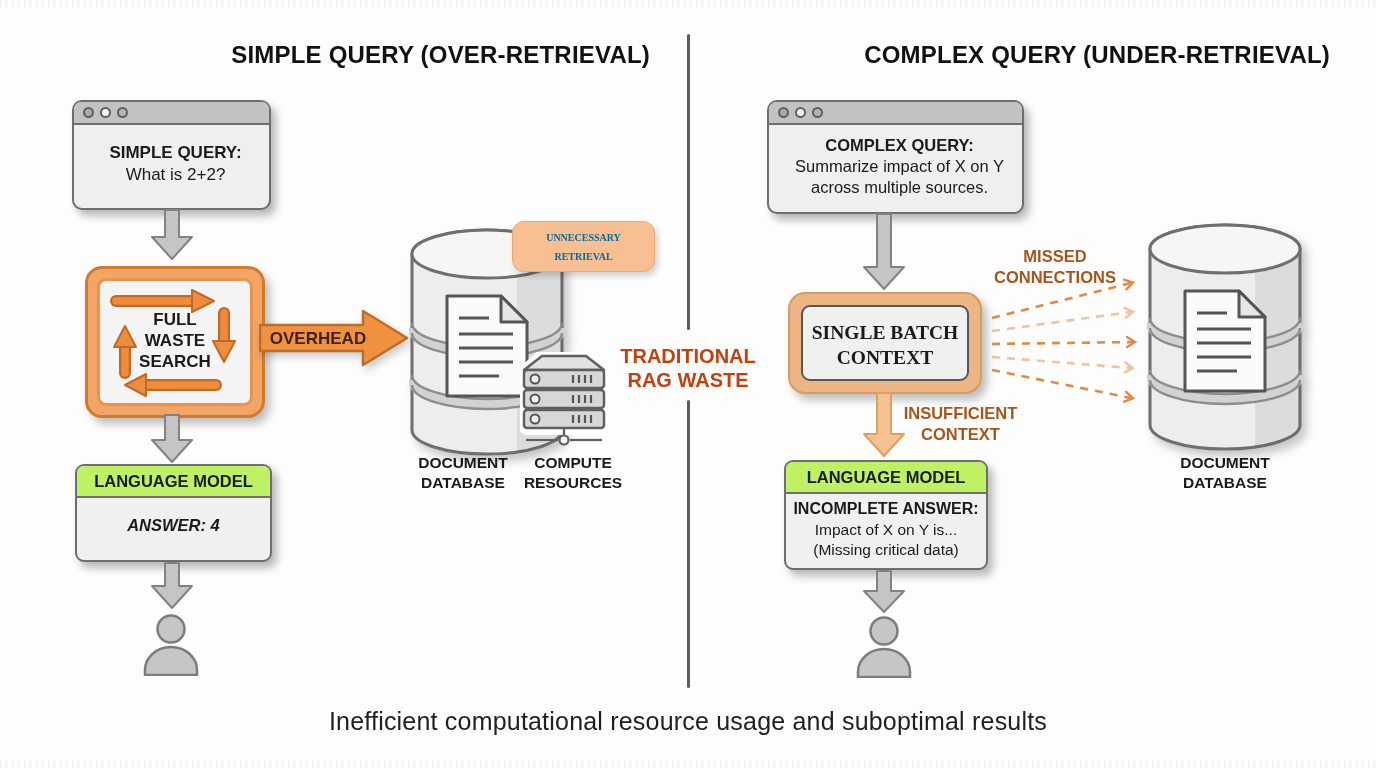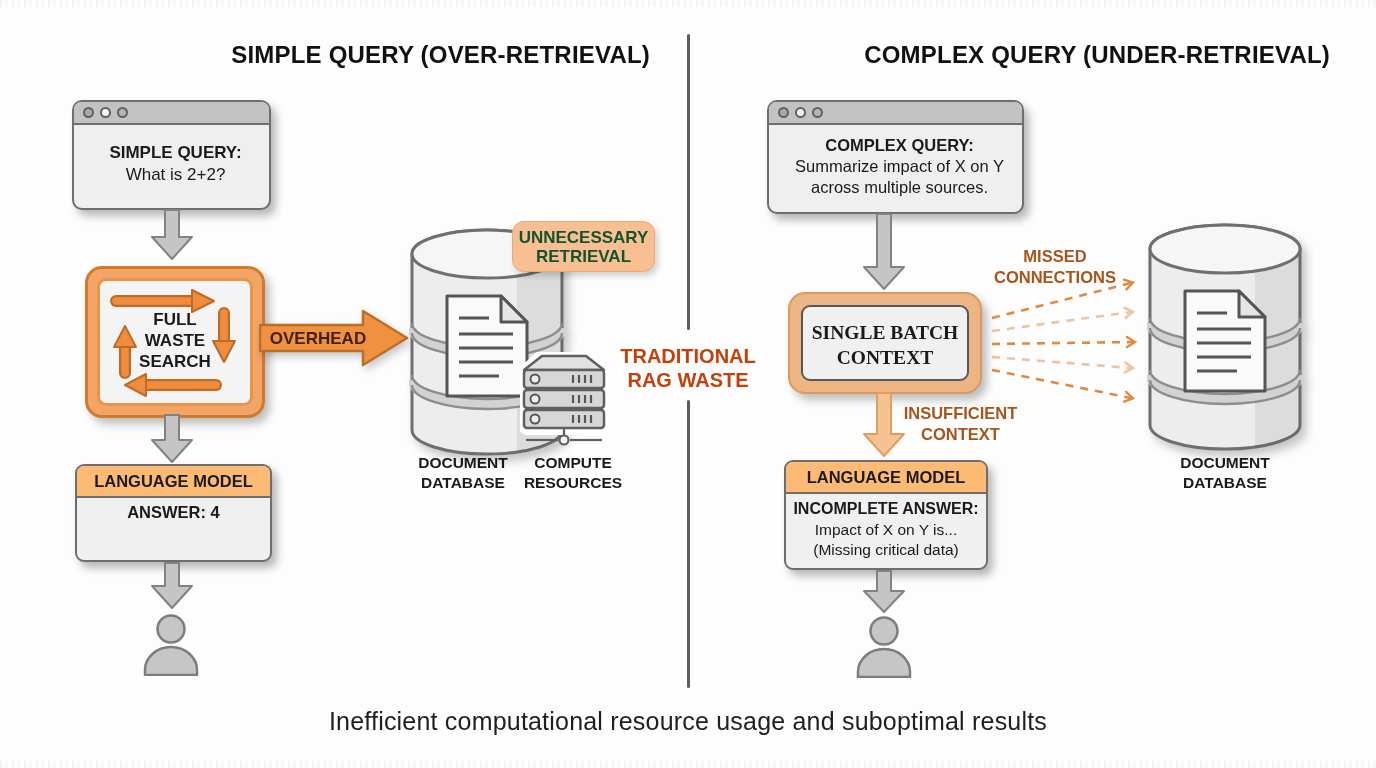--- a/index.html
+++ b/index.html
@@ -14,32 +14,32 @@
           box-shadow:5px 6px 8px rgba(0,0,0,.28);}
   .titlebar{height:21px;background:#c2c2c2;border-bottom:2px solid #6e6e6e;
             border-radius:7px 7px 0 0;display:flex;align-items:center;padding-left:9px;gap:6px;}
   .dot{width:11px;height:11px;border-radius:50%;border:2px solid #5f5f5f;box-sizing:border-box;}
   .d1{background:#a9a9a9;} .d2{background:#f8f8f8;} .d3{background:#b5b5b5;}
   .win-text{text-align:center;font-size:17px;line-height:22px;padding-left:8px;}
   .bold{font-weight:bold;}
   
   .lmbox{border:2.5px solid #6e6e6e;border-radius:9px;background:#f0f0f0;
          box-shadow:5px 6px 8px rgba(0,0,0,.28);overflow:hidden;}
-  .lmhead{background:#fdba74;border-bottom:2px solid #6e6e6e;font-weight:bold;font-size:16.5px;
+  .lmhead{background:#bef264;border-bottom:2px solid #6e6e6e;font-weight:bold;font-size:16.5px;
           text-align:center;padding:6px 8px 5px;}
   .lmbody{text-align:center;font-size:15.5px;line-height:20.5px;}
   
   .obox-outer{border-radius:17px;box-shadow:5px 6px 8px rgba(0,0,0,.25);}
   .process-outer{background:#f2a566;border:3px solid #d07a2e;}
   .context-outer{background:#edb584;border:2.5px solid #d99b63;}
   .inner-panel{position:absolute;background:#f4f4f4;border-radius:9px;}
   .label2{font-weight:bold;text-align:center;}
   .orange-text{color:#a8551b;}
   .badge{background:#f7bf92;border:1.5px solid #efa96f;border-radius:12px;text-align:center;
-         font-weight:bold;font-size:17px;line-height:19px;color:#14532d;box-shadow:3px 4px 6px rgba(0,0,0,.18);}
+         font-weight:bold;font-size:10px;line-height:19px;color:#0369a1;box-shadow:3px 4px 6px rgba(0,0,0,.18);font-family:Liberation Serif, serif;}
   .divider{width:2.5px;background:#5c5c5c;border-radius:2px;}
   .caption{font-size:25px;color:#1f1f1f;text-align:center;letter-spacing:.2px;}
   .shadowed{filter:drop-shadow(5px 6px 5px rgba(0,0,0,.22));}
   .soft-shadow{filter:drop-shadow(3px 4px 4px rgba(0,0,0,.22));}
 </style>
 </head>
 <body>
 
 <div id="stage">
 
@@ -175,21 +175,21 @@
     <div>DOCUMENT</div>
     <div>DATABASE</div>
   </div>
   <div class="abs label2" style="left:512px;top:453px;width:122px;font-size:15.5px;line-height:19.5px;">
     <div>COMPUTE</div>
     <div>RESOURCES</div>
   </div>
 
   <div class="abs lmbox" style="left:75px;top:464px;width:193px;height:94px;">
     <div class="lmhead">LANGUAGE MODEL</div>
-    <div class="lmbody bold" style="margin-top:4px;font-size:16.5px;">ANSWER: 4</div>
+    <div class="lmbody bold" style="margin-top:17px;font-size:16.5px;font-style:italic;">ANSWER: 4</div>
   </div>
 
   <svg class="abs" style="left:150px;top:562px;" width="44" height="48">
     <polygon points="15,1 29,1 29,24 42,24 22,46 2,24 15,24" fill="#c5c5c5" stroke="#828282" stroke-width="2" stroke-linejoin="round"></polygon>
   </svg>
 
   <svg class="abs" style="left:141px;top:614px;" width="60" height="62" viewBox="0 0 60 62">
     <circle cx="30" cy="15" r="13.5" fill="#c6c6c6" stroke="#7d7d7d" stroke-width="2.5"></circle>
     <path d="M4 61 V56 A26 23 0 0 1 56 56 V61 Z" fill="#c6c6c6" stroke="#7d7d7d" stroke-width="2.5" stroke-linejoin="round"></path>
   </svg>

